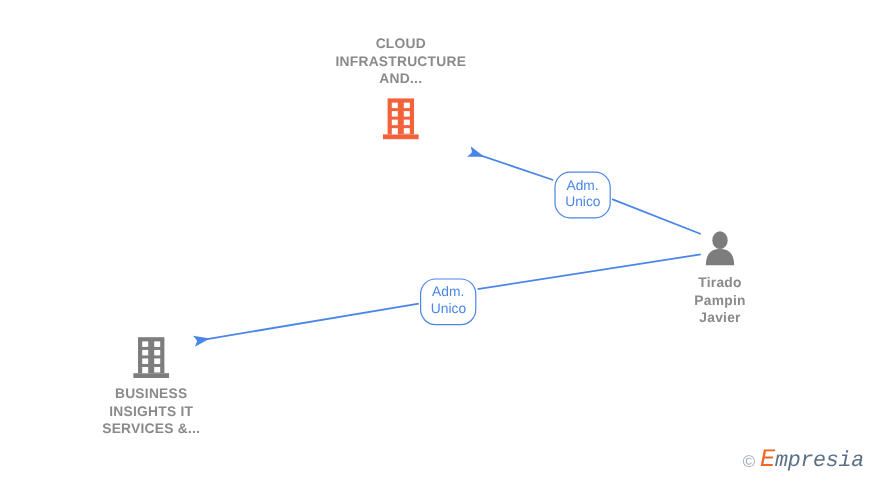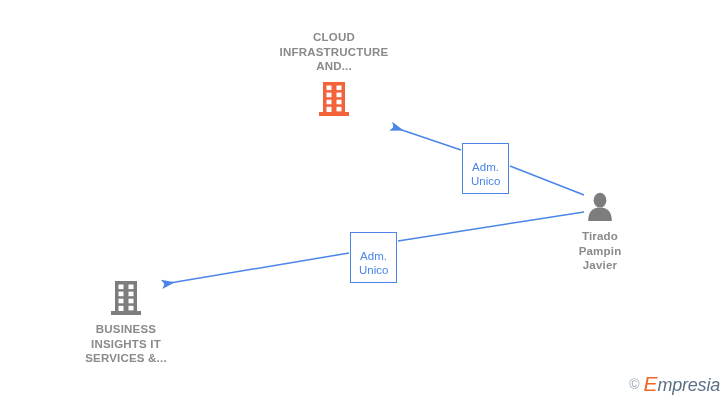--- a/index.html
+++ b/index.html
@@ -64,26 +64,26 @@
     left: 600px;
     top: 192px;
     font-weight: bold;
   }
   #node-person .node-label { margin-top: 7px; }
 
   
   .rel-box {
     position: absolute;
     border: 1.6px solid #4a86e8;
-    border-radius: 0;
+    border-radius: 13px;
     background: #ffffff;
     color: #4a86e8;
     font-size: 11.5px;
     line-height: 14px;
-    padding: 16px 8px 5px 8px;
+    padding: 4px 8px 5px 8px;
     text-align: center;
     white-space: pre-line;
     box-sizing: border-box;
   }
   #rel-box-1 { left: 462px; top: 143px; width: 47px; }
   #rel-box-2 { left: 350px; top: 232px; width: 47px; }
 
   
   #watermark {
     position: absolute;
@@ -92,21 +92,21 @@
     display: flex;
     align-items: center;
     gap: 4px;
   }
   #watermark .copy {
     font-size: 14px;
     color: #9aa7b4;
     line-height: 1;
   }
   #watermark .brand {
-    font-family: Liberation Sans, sans-serif;
+    font-family: Liberation Mono, monospace;
     font-style: italic;
     font-size: 18px;
     line-height: 1;
     color: #5b7186;
     letter-spacing: -0.2px;
   }
   #watermark .brand .cap {
     color: #f26522;
     font-size: 21px;
   }

